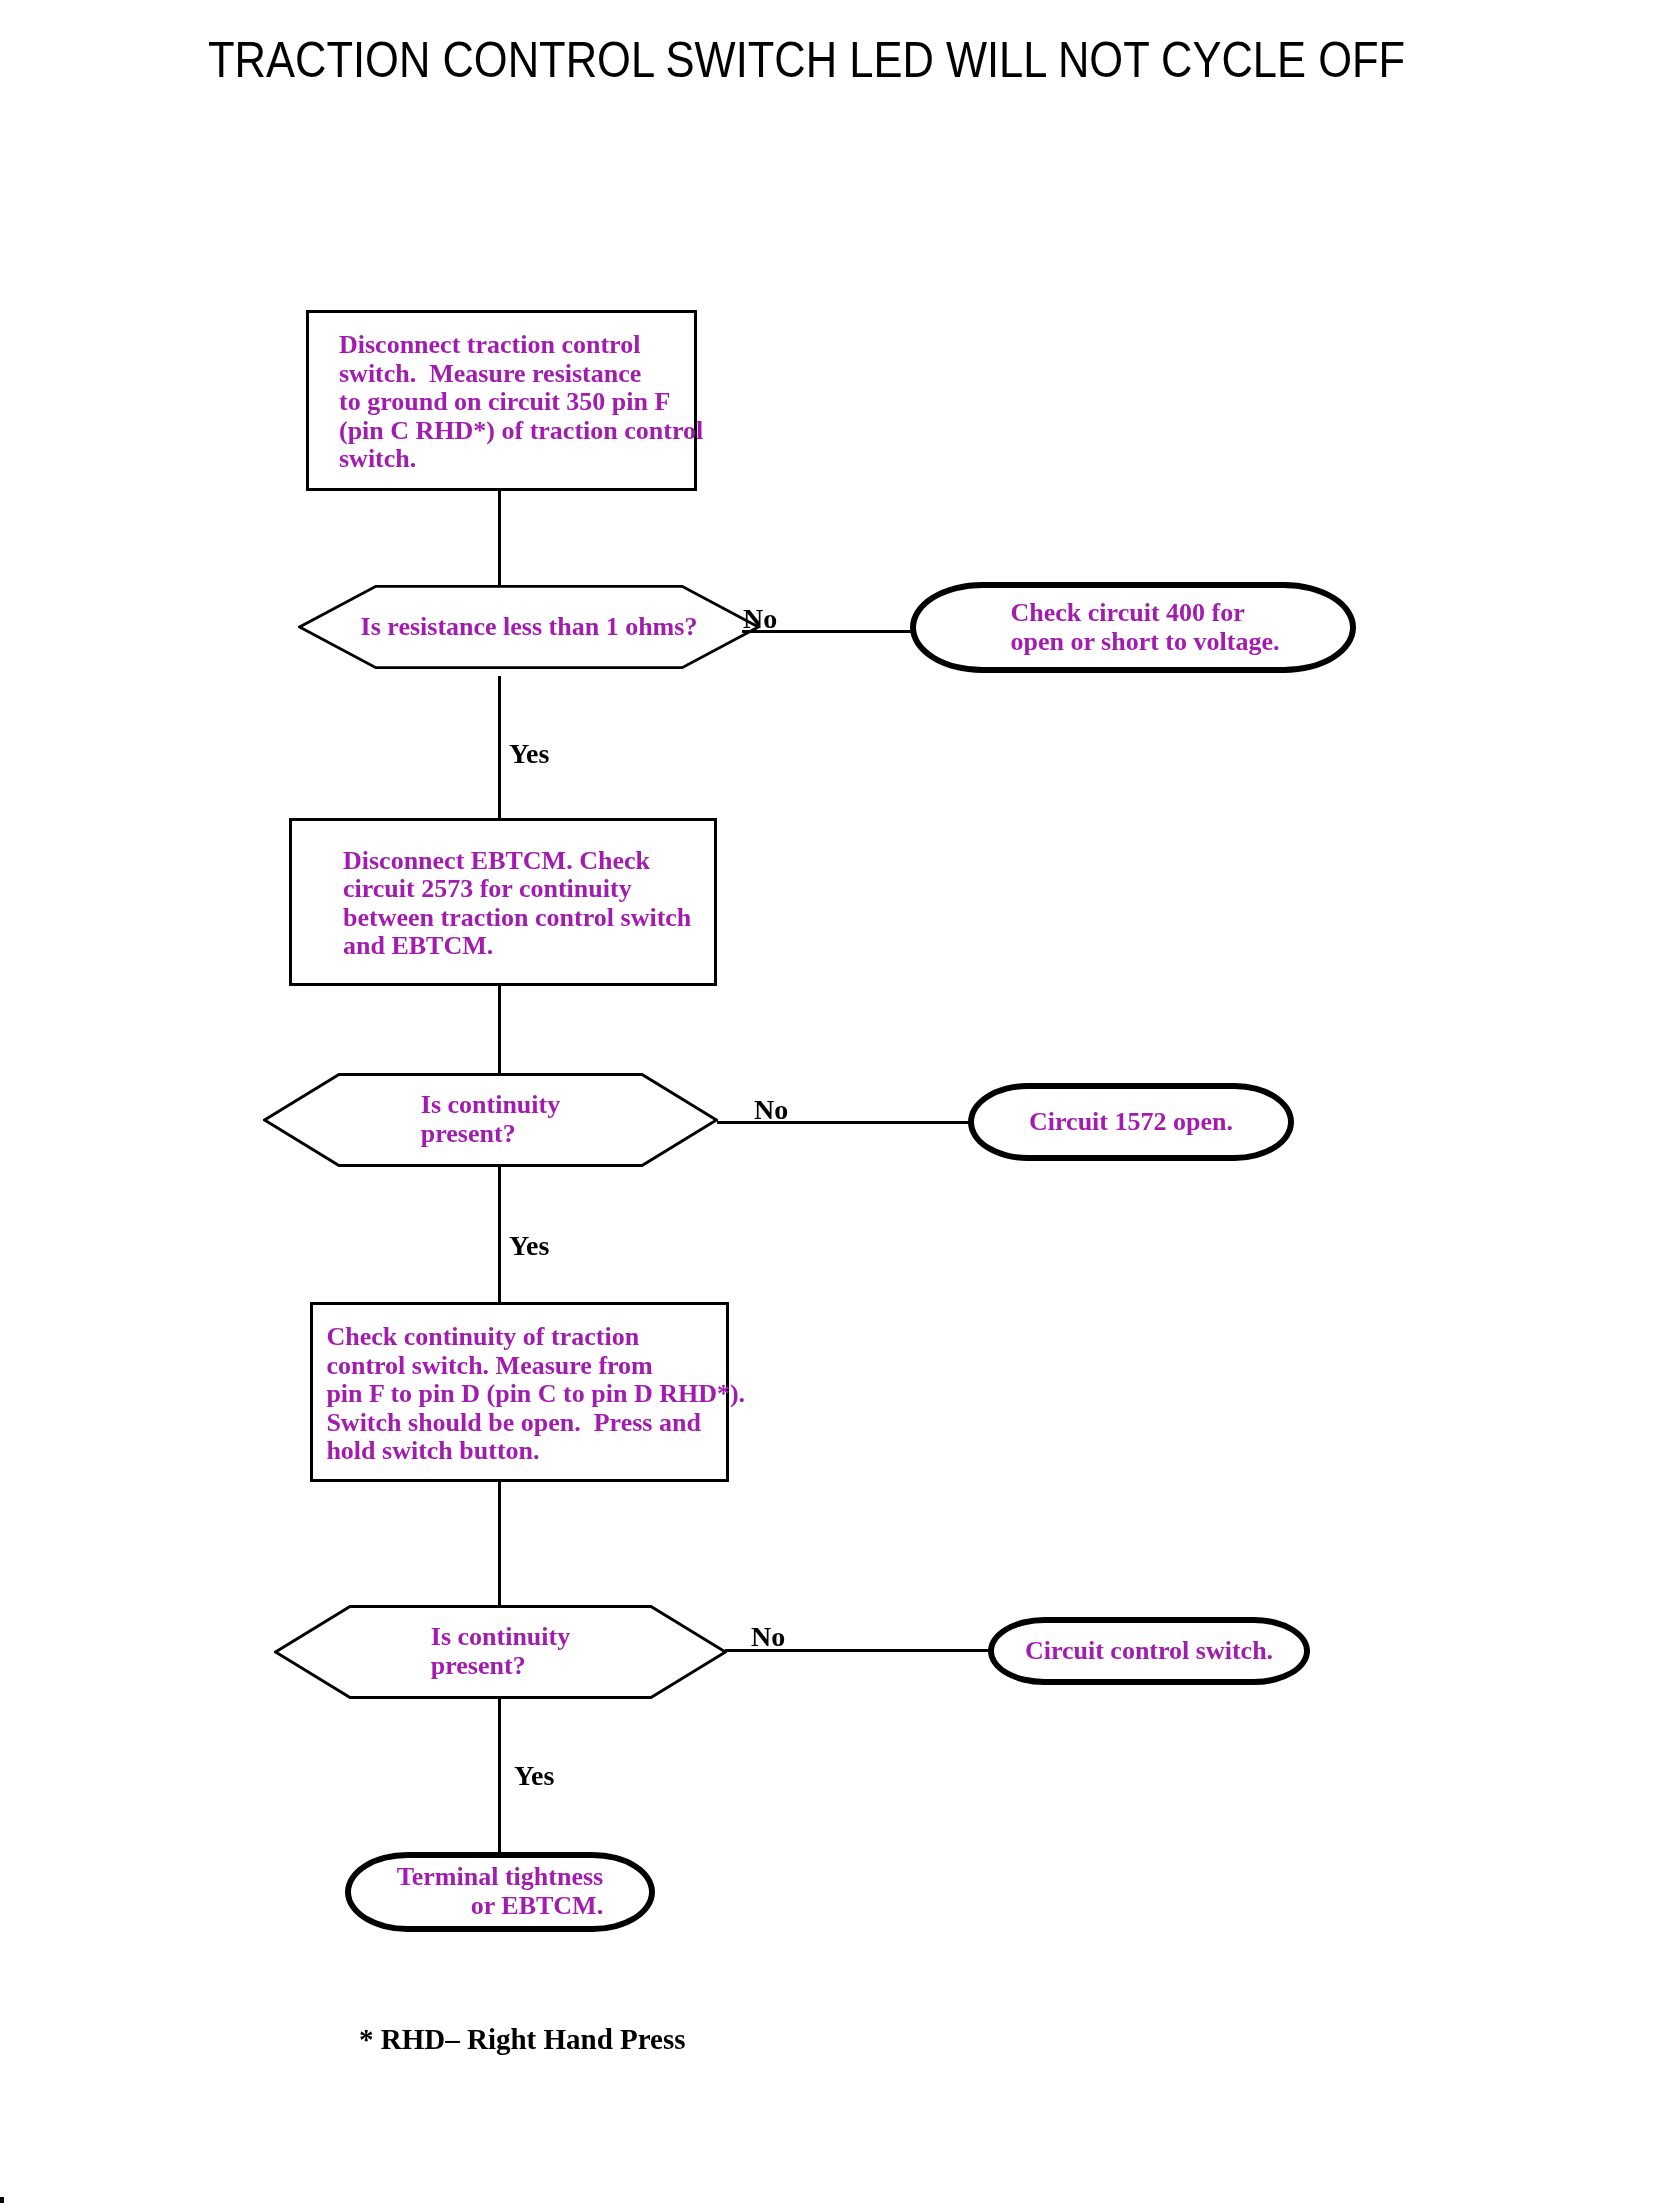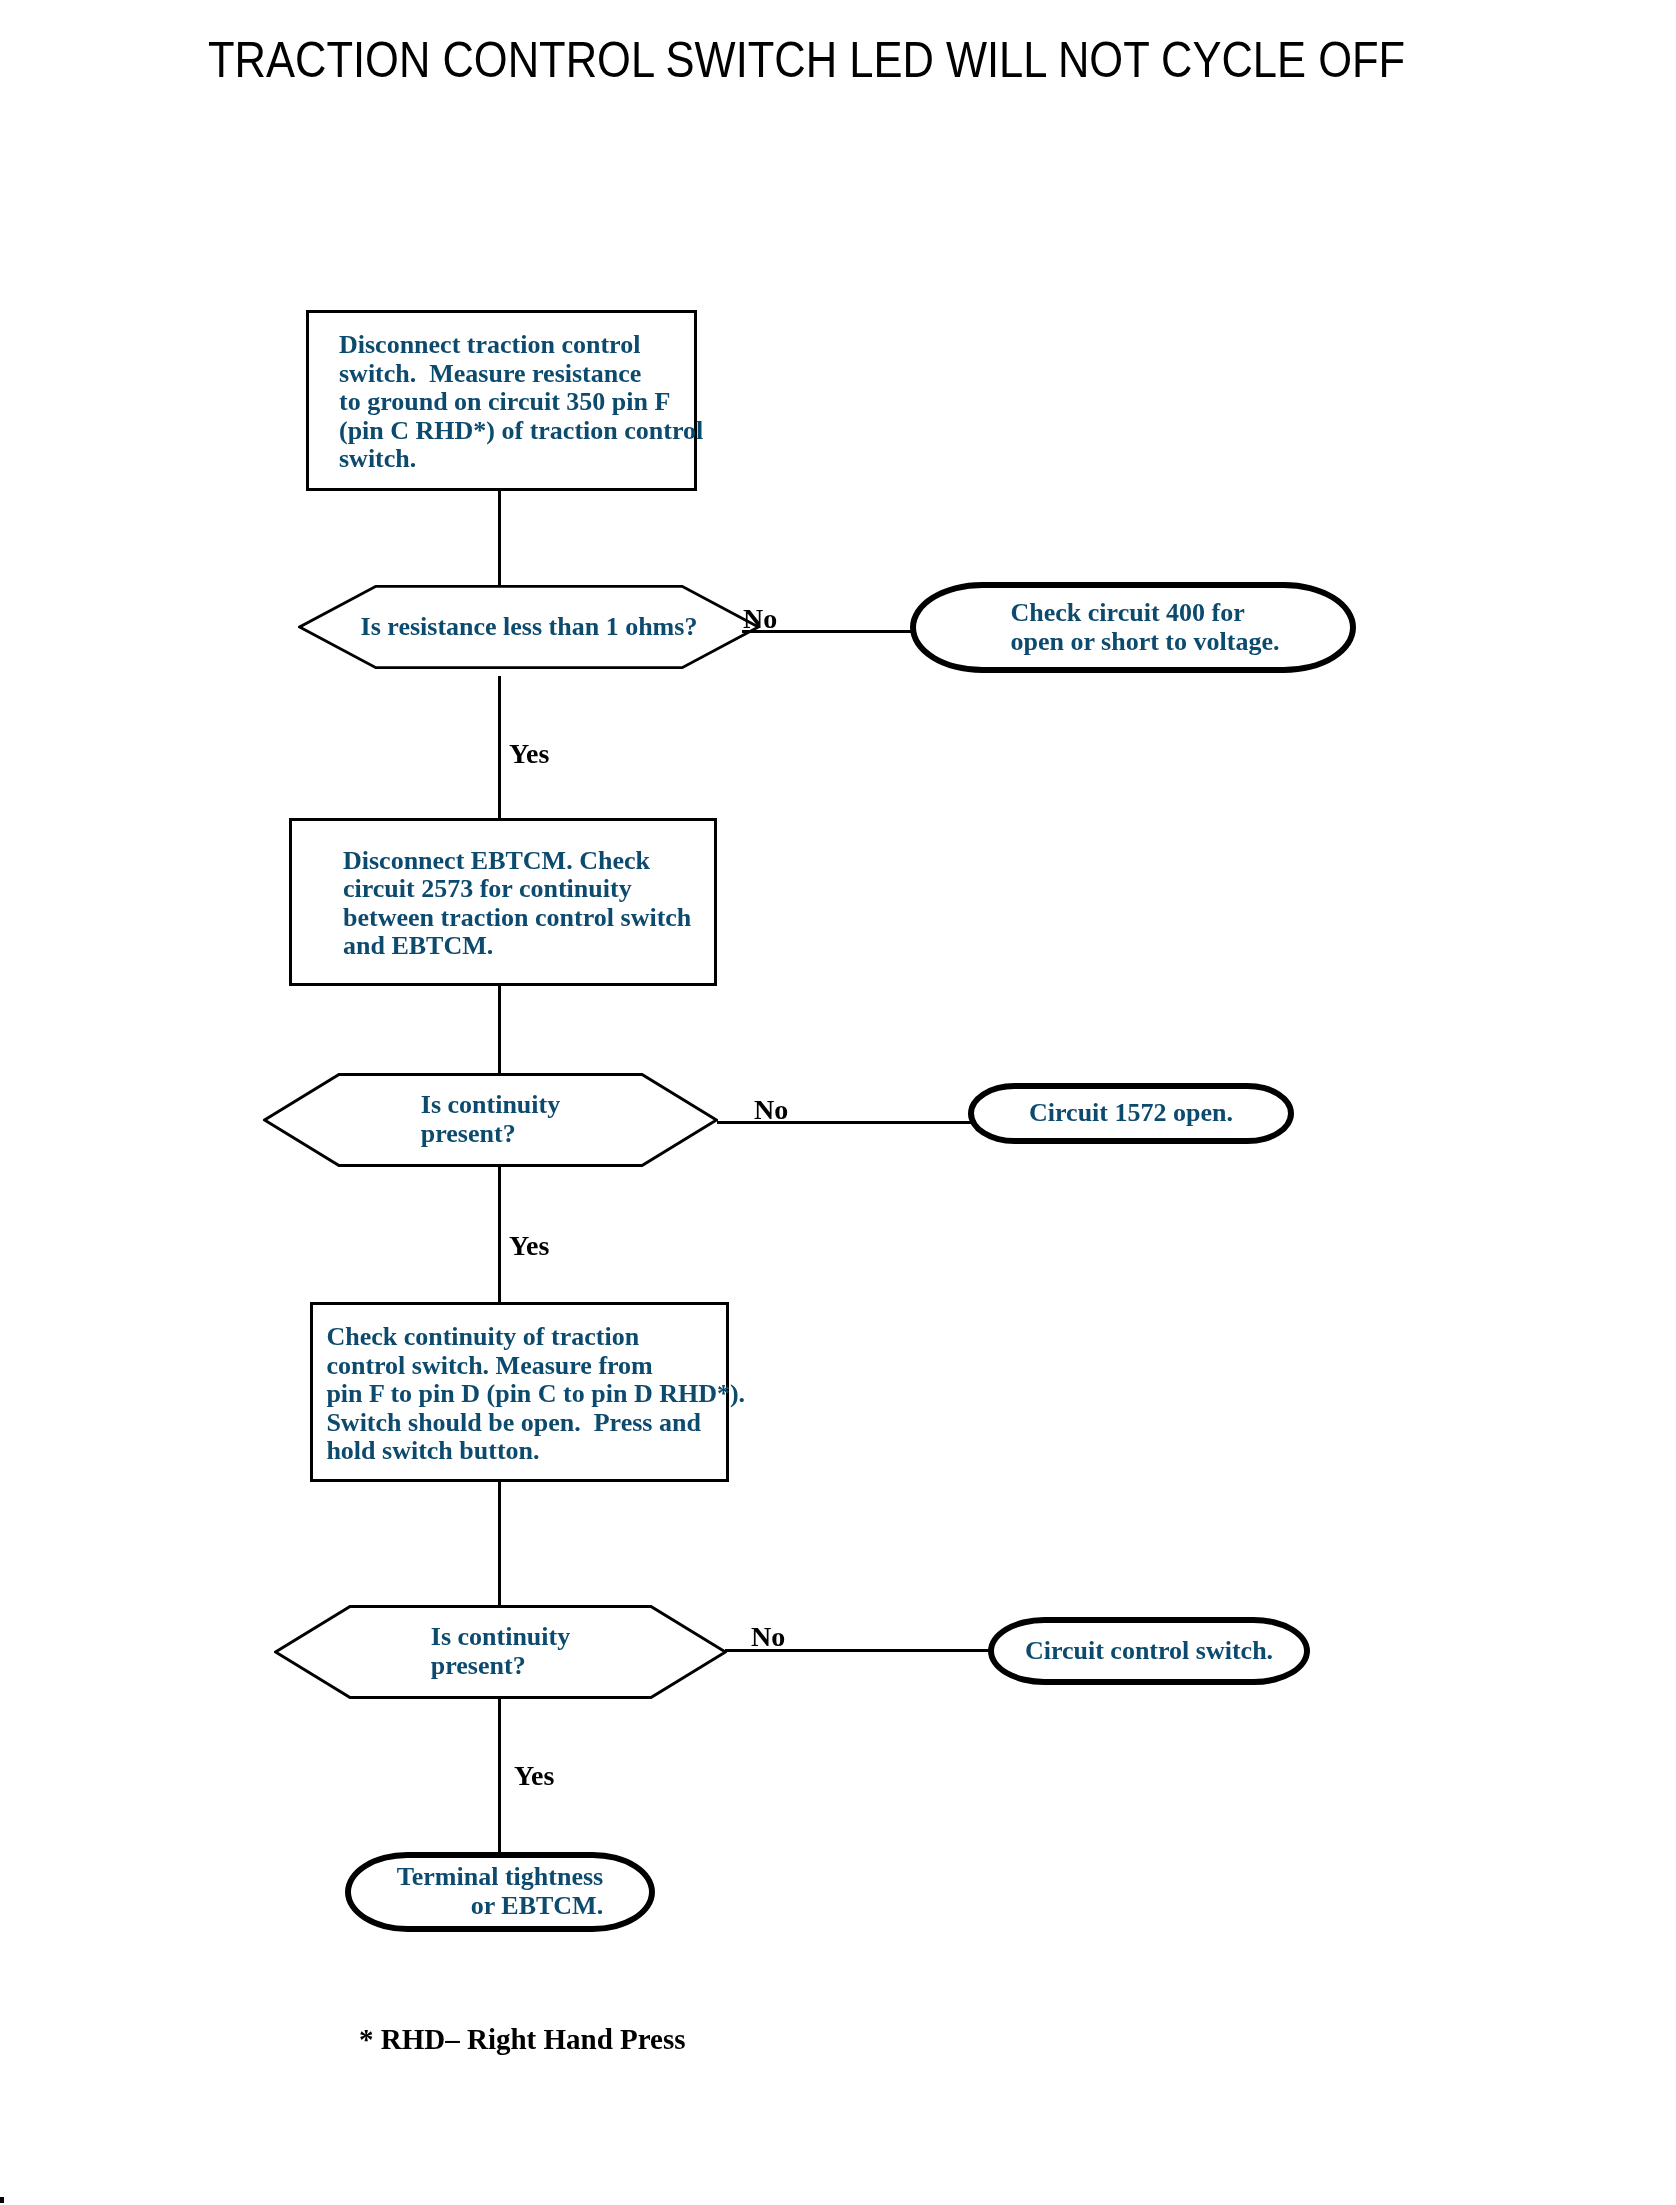--- a/index.html
+++ b/index.html
@@ -1,21 +1,21 @@
 <!DOCTYPE html>
 <html style="font-size:9.7px"><head>
 <meta charset="utf-8">
 <style>
   html,body{margin:0;padding:0;background:#ffffff;}
   .page{position:relative;width:1676px;height:2205px;background:#ffffff;color:#000;overflow:hidden;
         font-family:"Liberation Serif",serif;}
   .abs{position:absolute;}
   .title{font-family:"Liberation Sans",sans-serif;font-size:50px;line-height:50px;
          transform:scaleX(0.87);transform-origin:left top;white-space:nowrap;color:#000;}
-  .flowtxt{font-weight:bold;font-size:26px;line-height:28.6px;white-space:pre;color:#0c4a6e;}
+  .flowtxt{font-weight:bold;font-size:26px;line-height:28.6px;white-space:pre;color:#a21caf;}
   .procbox{background:#ffffff;border:3px solid #000;box-sizing:border-box;}
   .hexwrap{box-sizing:border-box;}
   .hexwrap svg{position:absolute;left:0;top:0;width:100%;height:100%;}
   .hextxt{position:absolute;left:0;top:0;right:0;bottom:0;display:flex;align-items:center;justify-content:center;}
   .oval{background:#ffffff;border:6.7px solid #000;box-sizing:border-box;
         display:flex;align-items:center;justify-content:center;}
   .vline{position:absolute;width:3px;background:#000;}
   .hline{position:absolute;height:3px;background:#000;}
   .lbl{font-weight:bold;font-size:28px;line-height:30px;white-space:pre;margin-top:10px;}
   .footnote{font-weight:bold;font-size:29px;line-height:32px;white-space:pre;}
@@ -67,21 +67,21 @@
   <div class="abs hexwrap" style="left:263px;top:1073px;width:455px;height:94px;">
     <svg viewBox="0 0 749 155" preserveAspectRatio="none">
       <polygon points="2.5,77.5 125,2.5 624,2.5 746.5,77.5 624,152.5 125,152.5" fill="#ffffff" stroke="#000000" stroke-width="5"></polygon>
     </svg>
     <div class="hextxt flowtxt" style="text-align:left;">Is continuity
 present?</div>
   </div>
 
   <div class="abs lbl" style="left:754px;top:1085px;">No</div>
   <div class="hline" style="left:717px;top:1121px;width:254px;"></div>
-  <div class="abs oval" style="left:968px;top:1083px;width:326px;height:61px;border-radius:61px/40px;">
+  <div class="abs oval" style="left:968px;top:1083px;width:326px;height:78px;border-radius:61px/40px;">
     <div class="flowtxt">Circuit 1572 open.</div>
   </div>
 
   <div class="vline" style="left:498px;top:1166px;height:137px;"></div>
   <div class="abs lbl" style="left:509px;top:1221px;">Yes</div>
 
   <div class="abs procbox" style="left:310px;top:1302px;width:419px;height:180px;">
     <div class="flowtxt" style="padding:18px 0 0 13.4px;">Check continuity of traction
 control switch. Measure from
 pin F to pin D (pin C to pin D RHD*).

